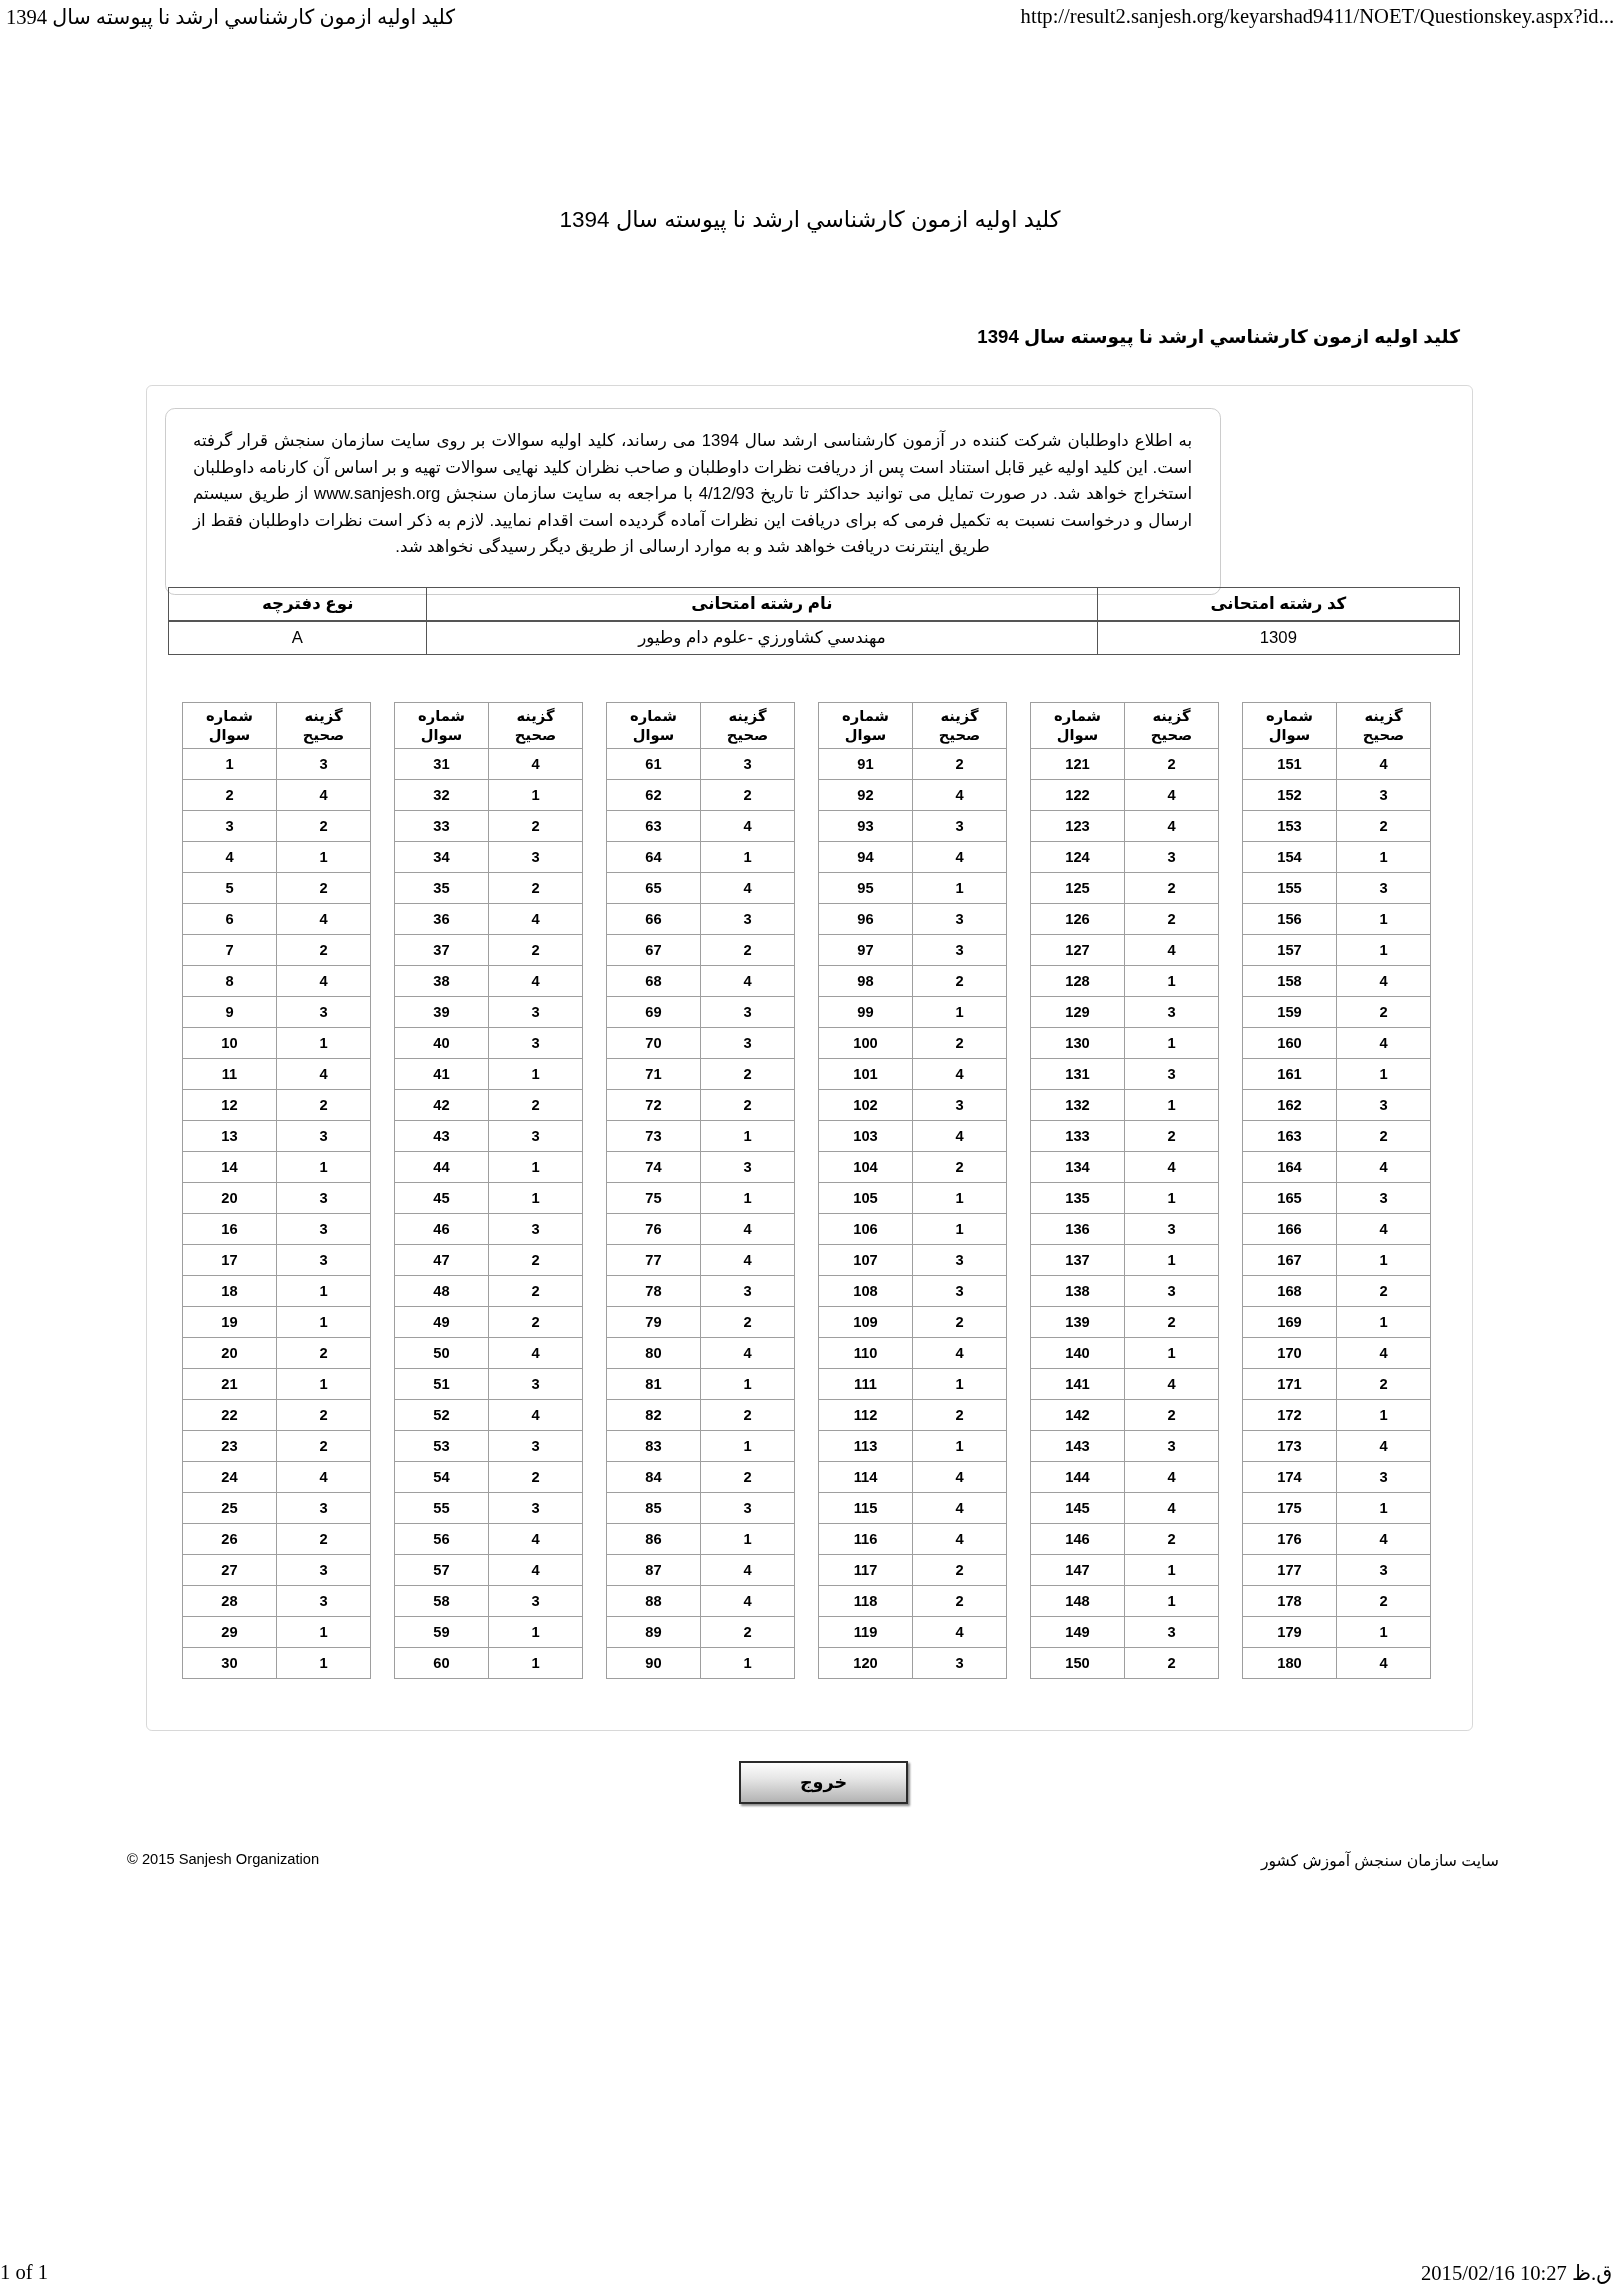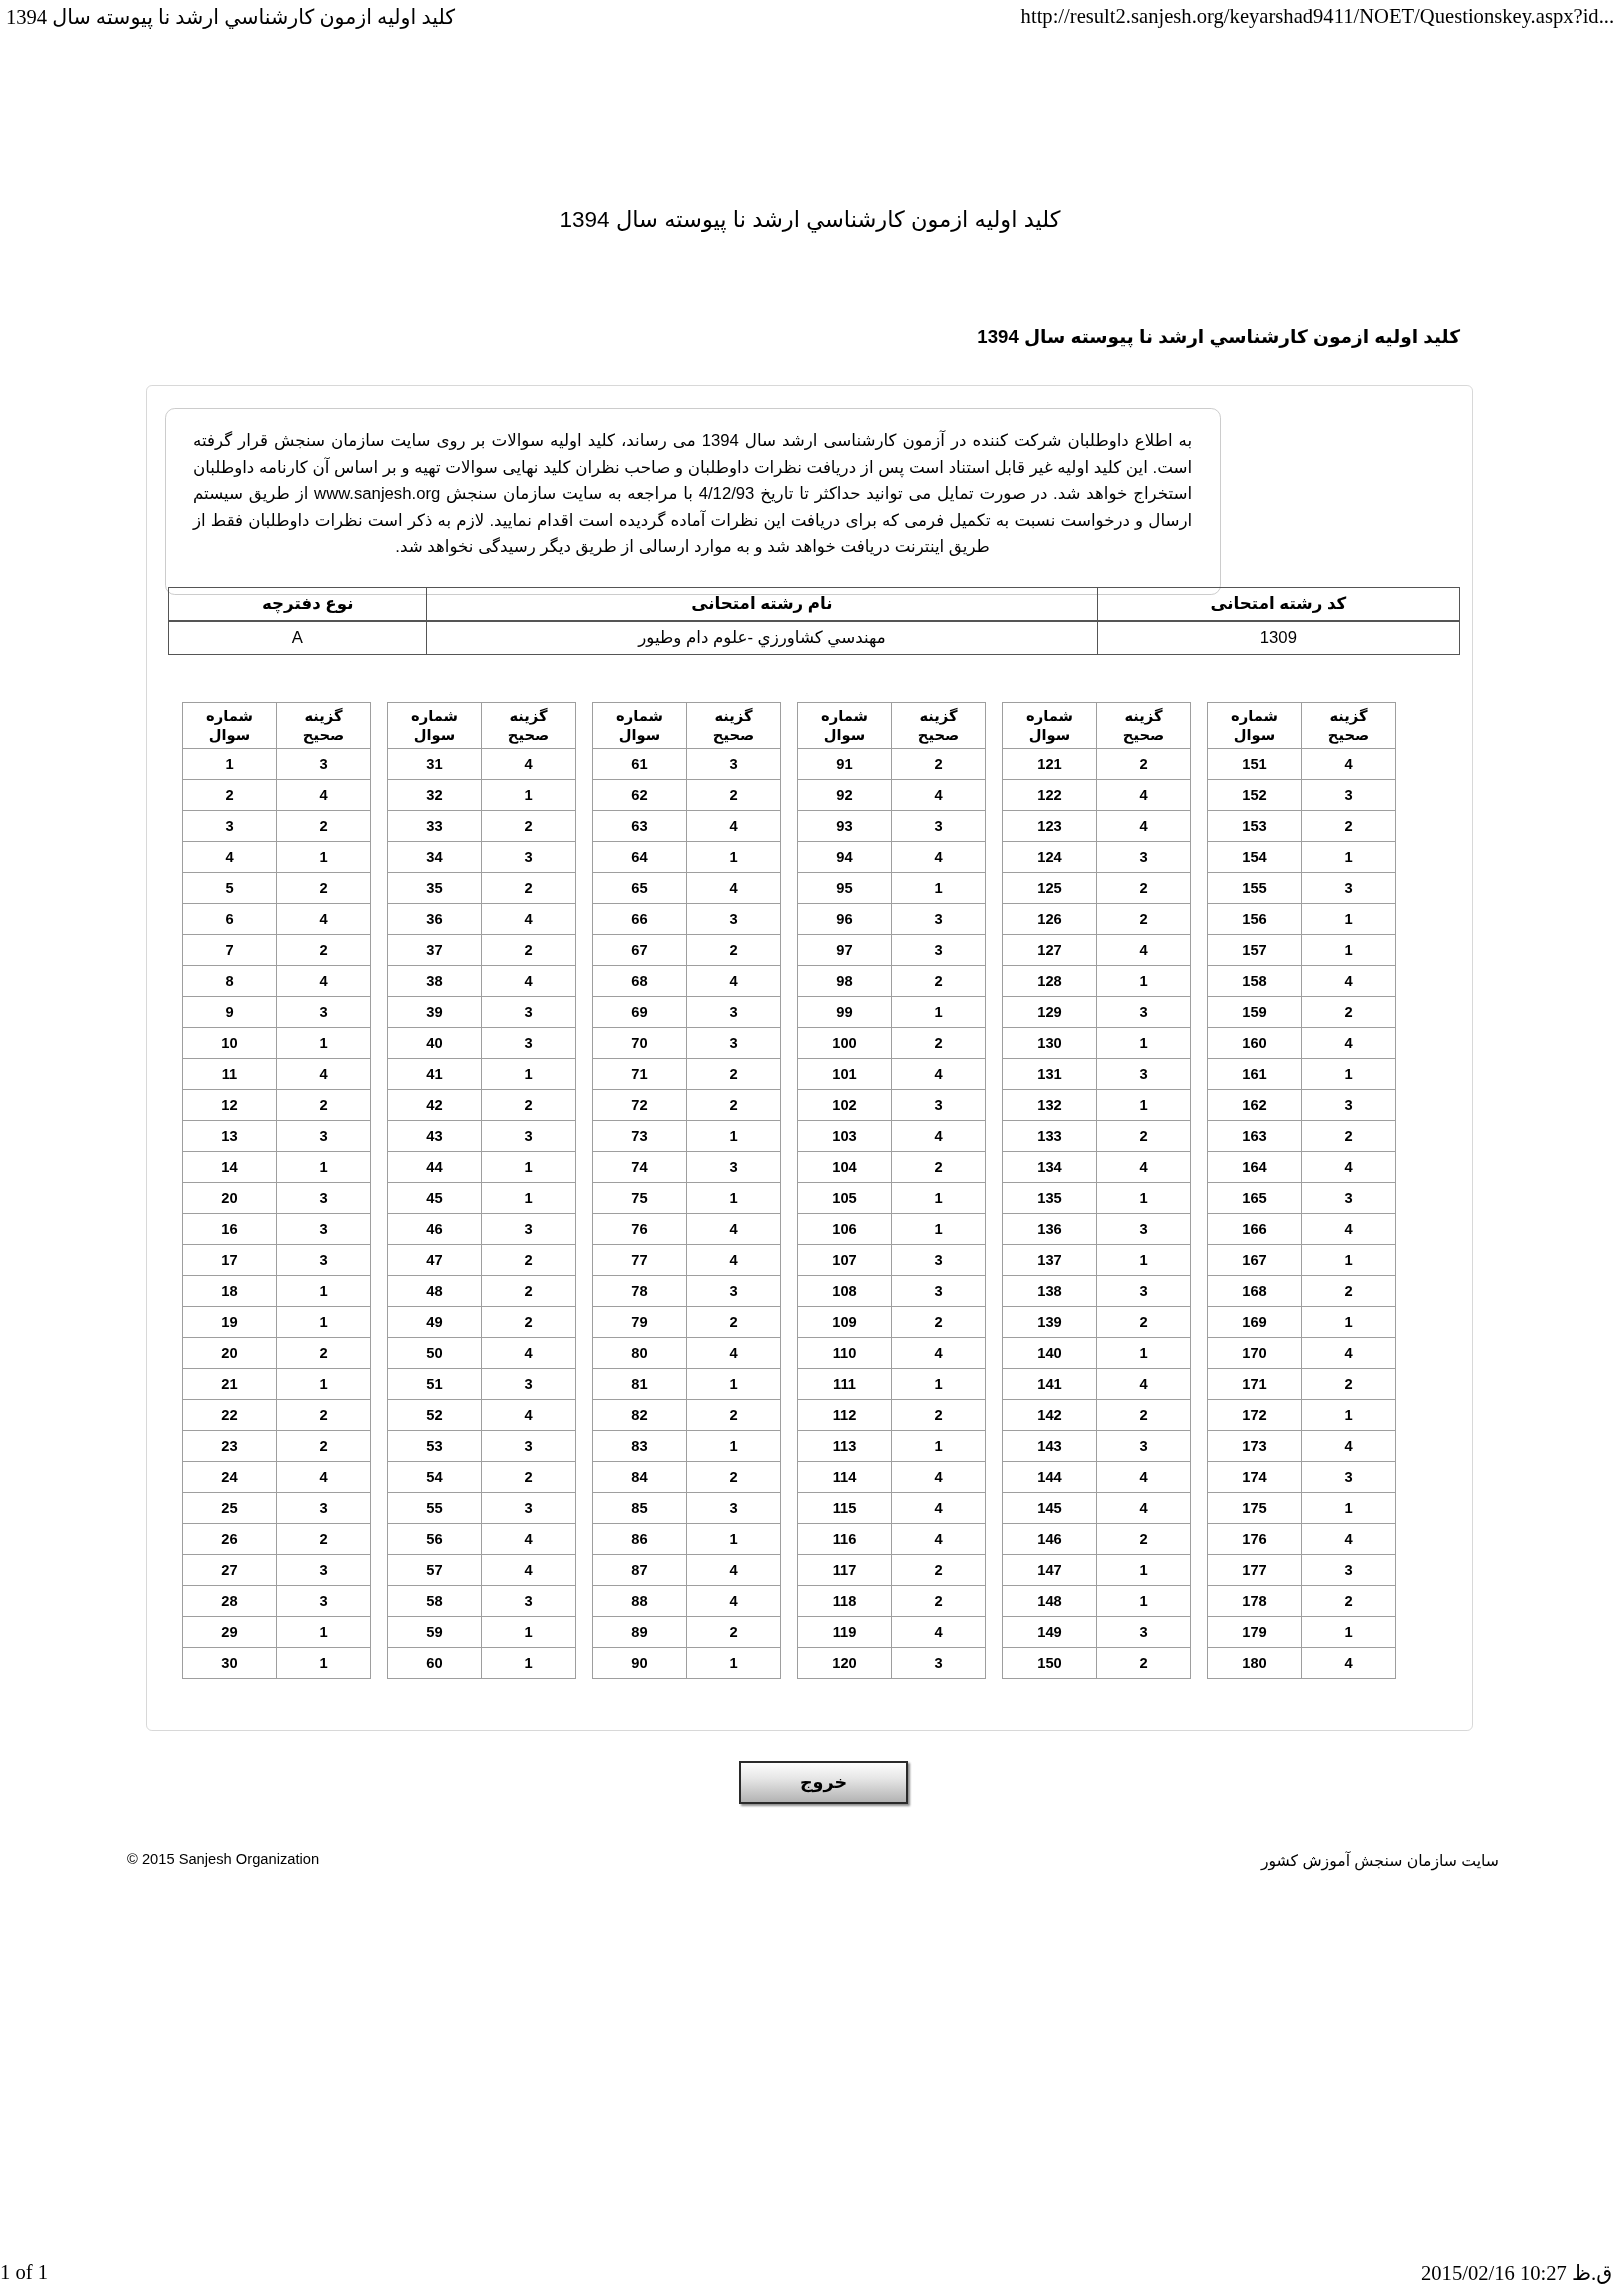--- a/index.html
+++ b/index.html
@@ -59,21 +59,21 @@
   }
   .exam-table th, .exam-table td { border: 1px solid #555; }
   .exam-table th { height: 33px; font-weight: bold; border-bottom: 2.9px double #555; }
   .exam-table td { height: 34px; }
   .exam-table .col-code { width: 28%; }
   .exam-table .col-name { width: 52%; }
   .exam-table .col-booklet { width: 20%; padding-left: 21px; }
 
   .tables-row {
     position: absolute; top: 316px; left: 35px;
-    display: flex; flex-direction: row; gap: 16px;
+    display: flex; flex-direction: row; gap: 23px;
     direction: ltr;
   }
   table.akey { border-collapse: collapse; width: 189px; background: #fff; }
   table.akey th {
     border: 1px solid #9e9e9e;
     height: 46px; padding: 2px 11.8px;
     font-size: 14.7px; font-weight: bold; line-height: 18.6px;
     direction: rtl; text-align: center;
   }
   table.akey td {

